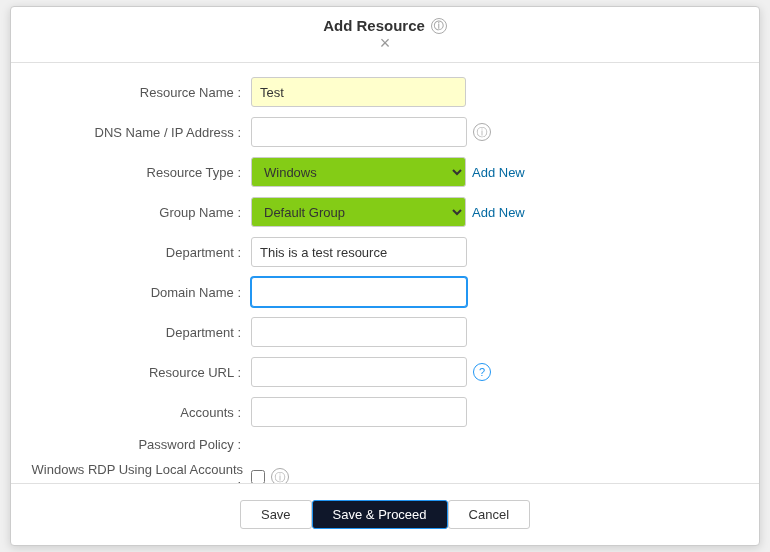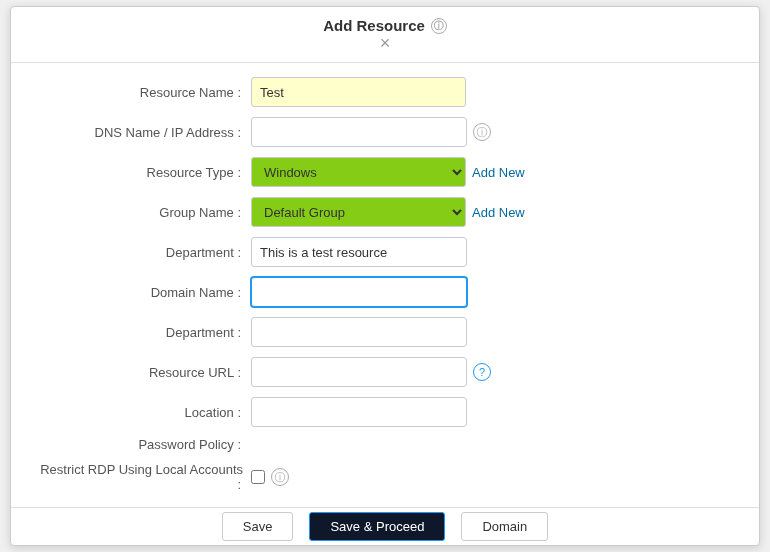--- a/index.html
+++ b/index.html
@@ -144,22 +144,22 @@
     }
     input[type="checkbox"] {
       width: 14px;
       height: 14px;
       cursor: pointer;
     }
     .dialog-footer {
       display: flex;
       align-items: center;
       justify-content: center;
-      gap: 16px;
-      padding: 4px 20px;
+      gap: 0;
+      padding: 16px 20px;
       border-top: 1px solid #e0e0e0;
     }
     .btn {
       padding: 6px 20px;
       border-radius: 3px;
       font-size: 13px;
       cursor: pointer;
       border: 1px solid;
       font-weight: 500;
     }
@@ -275,43 +275,43 @@
         <span>Resource URL</span><span class="colon"> :</span>
       </div>
       <div class="form-control-wrap">
         <input type="text" class="input-std" style="">
         <span class="info-icon-blue">?</span>
       </div>
     </div>
 
     <div class="form-row">
       <div class="form-label">
-        <span>Location</span><span class="colon"> :</span>
+        <span>Accounts</span><span class="colon"> :</span>
       </div>
       <div class="form-control-wrap">
         <input type="text" class="input-std" style="">
       </div>
     </div>
 
     <div class="form-row">
       <div class="form-label">
         <span>Password Policy</span><span class="colon"> :</span>
       </div>
     </div>
 
     <div class="form-row">
       <div class="form-label">
-        <span>Restrict RDP Using Local Accounts</span><span class="colon"> :</span>
+        <span>Windows RDP Using Local Accounts</span><span class="colon"> :</span>
       </div>
       <div class="form-control-wrap checkbox-row">
         <input type="checkbox" style="">
         <span class="info-icon">ⓘ</span>
       </div>
     </div>
 
   </div>
 
   <div class="dialog-footer">
     <button class="btn btn-save">Save</button>
     <button class="btn btn-save-proceed">Save &amp; Proceed</button>
-    <button class="btn btn-cancel">Domain</button>
+    <button class="btn btn-cancel">Cancel</button>
   </div>
 </div>
 
 </body></html>

